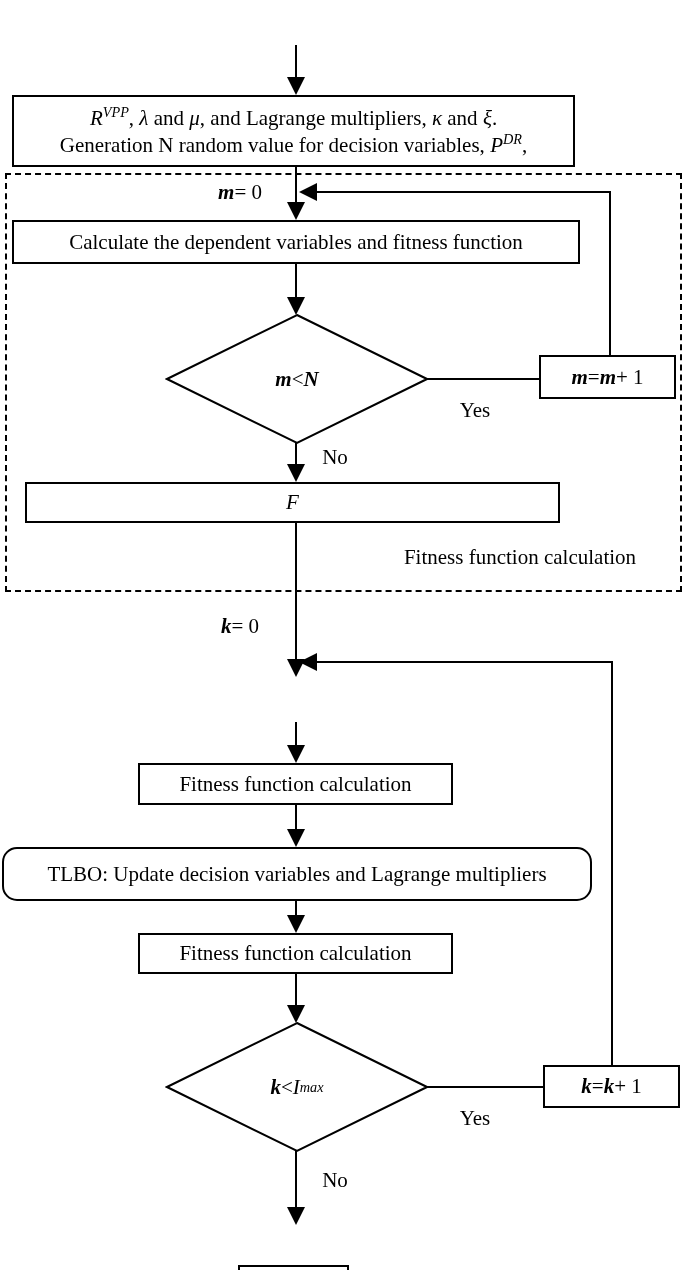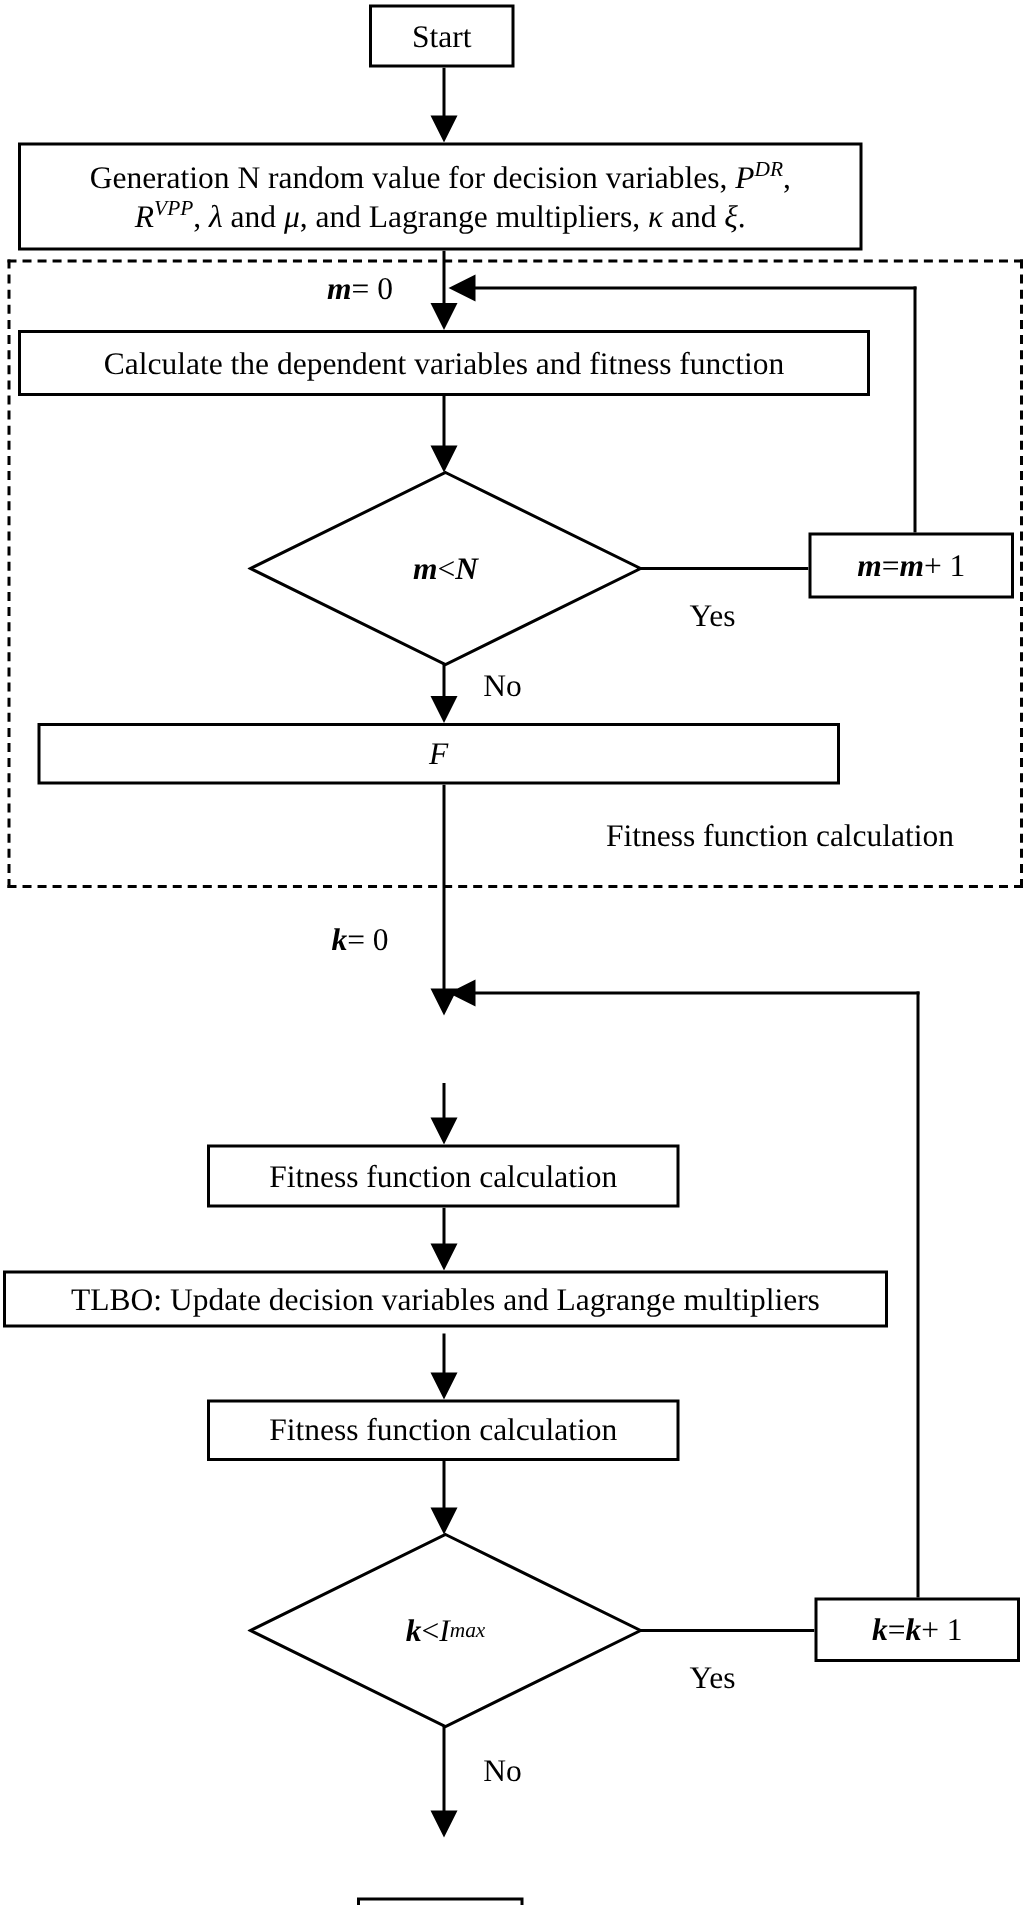--- a/index.html
+++ b/index.html
@@ -85,25 +85,24 @@
   <div class="ah-down" style="left:287px; top:915px;"></div>
 
   <div class="line" style="left:295px; top:974px; width:2px; height:33px;"></div>
   <div class="ah-down" style="left:287px; top:1005px;"></div>
 
   <div class="line" style="left:427px; top:1086px; width:116px; height:2px;"></div>
 
   <div class="line" style="left:295px; top:1149px; width:2px; height:60px;"></div>
   <div class="ah-down" style="left:287px; top:1207px;"></div>
 
-  <div class="node" style="left:246px; top:3px; width:97px; height:42px;">Start</div>
 
   <div class="node" style="left:12px; top:95px; width:563px; height:72px; flex-direction:column;">
+    <div><span class="it">R</span><sup class="it">VPP</sup><span>, </span><span class="it">λ</span><span> and </span><span class="it">μ</span><span>, and Lagrange multipliers, </span><span class="it">κ</span><span> and </span><span class="it">ξ</span><span>.</span></div>
     <div><span>Generation N random value for decision variables, </span><span class="it">P</span><sup class="it">DR</sup><span>,</span></div>
-    <div><span class="it">R</span><sup class="it">VPP</sup><span>, </span><span class="it">λ</span><span> and </span><span class="it">μ</span><span>, and Lagrange multipliers, </span><span class="it">κ</span><span> and </span><span class="it">ξ</span><span>.</span></div>
   </div>
 
   <div class="plain-label" style="left:185px; top:180px; width:110px; height:26px;">
       <span class="bit">m</span>
       <span> = 0</span>
     </div>
 
   <div class="node" style="left:12px; top:220px; width:568px; height:44px;">Calculate the dependent variables and fitness function</div>
 
   <svg class="diamond-svg" style="left:165px; top:313px;" width="264" height="132" viewBox="0 0 264 132">
@@ -130,21 +129,21 @@
     </div>
 
   <div class="plain-label" style="left:185px; top:614px; width:110px; height:26px;">
       <span class="bit">k</span>
       <span> = 0</span>
     </div>
 
 
   <div class="node" style="left:138px; top:763px; width:315px; height:42px;">Fitness function calculation</div>
 
-  <div class="node" style="left:2px; top:847px; width:590px; height:38px;">TLBO: Update decision variables and Lagrange multipliers</div>
+  <div class="node" style="left:2px; top:847px; width:590px; height:54px;border-radius:15px;">TLBO: Update decision variables and Lagrange multipliers</div>
 
   <div class="node" style="left:138px; top:933px; width:315px; height:41px;">Fitness function calculation</div>
 
   <svg class="diamond-svg" style="left:165px; top:1021px;" width="264" height="132" viewBox="0 0 264 132">
     <polygon points="132,2 262,66 132,130 2,66" fill="#ffffff" stroke="#000000" stroke-width="2"></polygon>
   </svg>
   <div class="diamond-label" style="left:165px; top:1021px; width:264px; height:132px;">
       <span class="bit">k</span>
       <span> &lt; </span>
       <span class="it">I</span>

